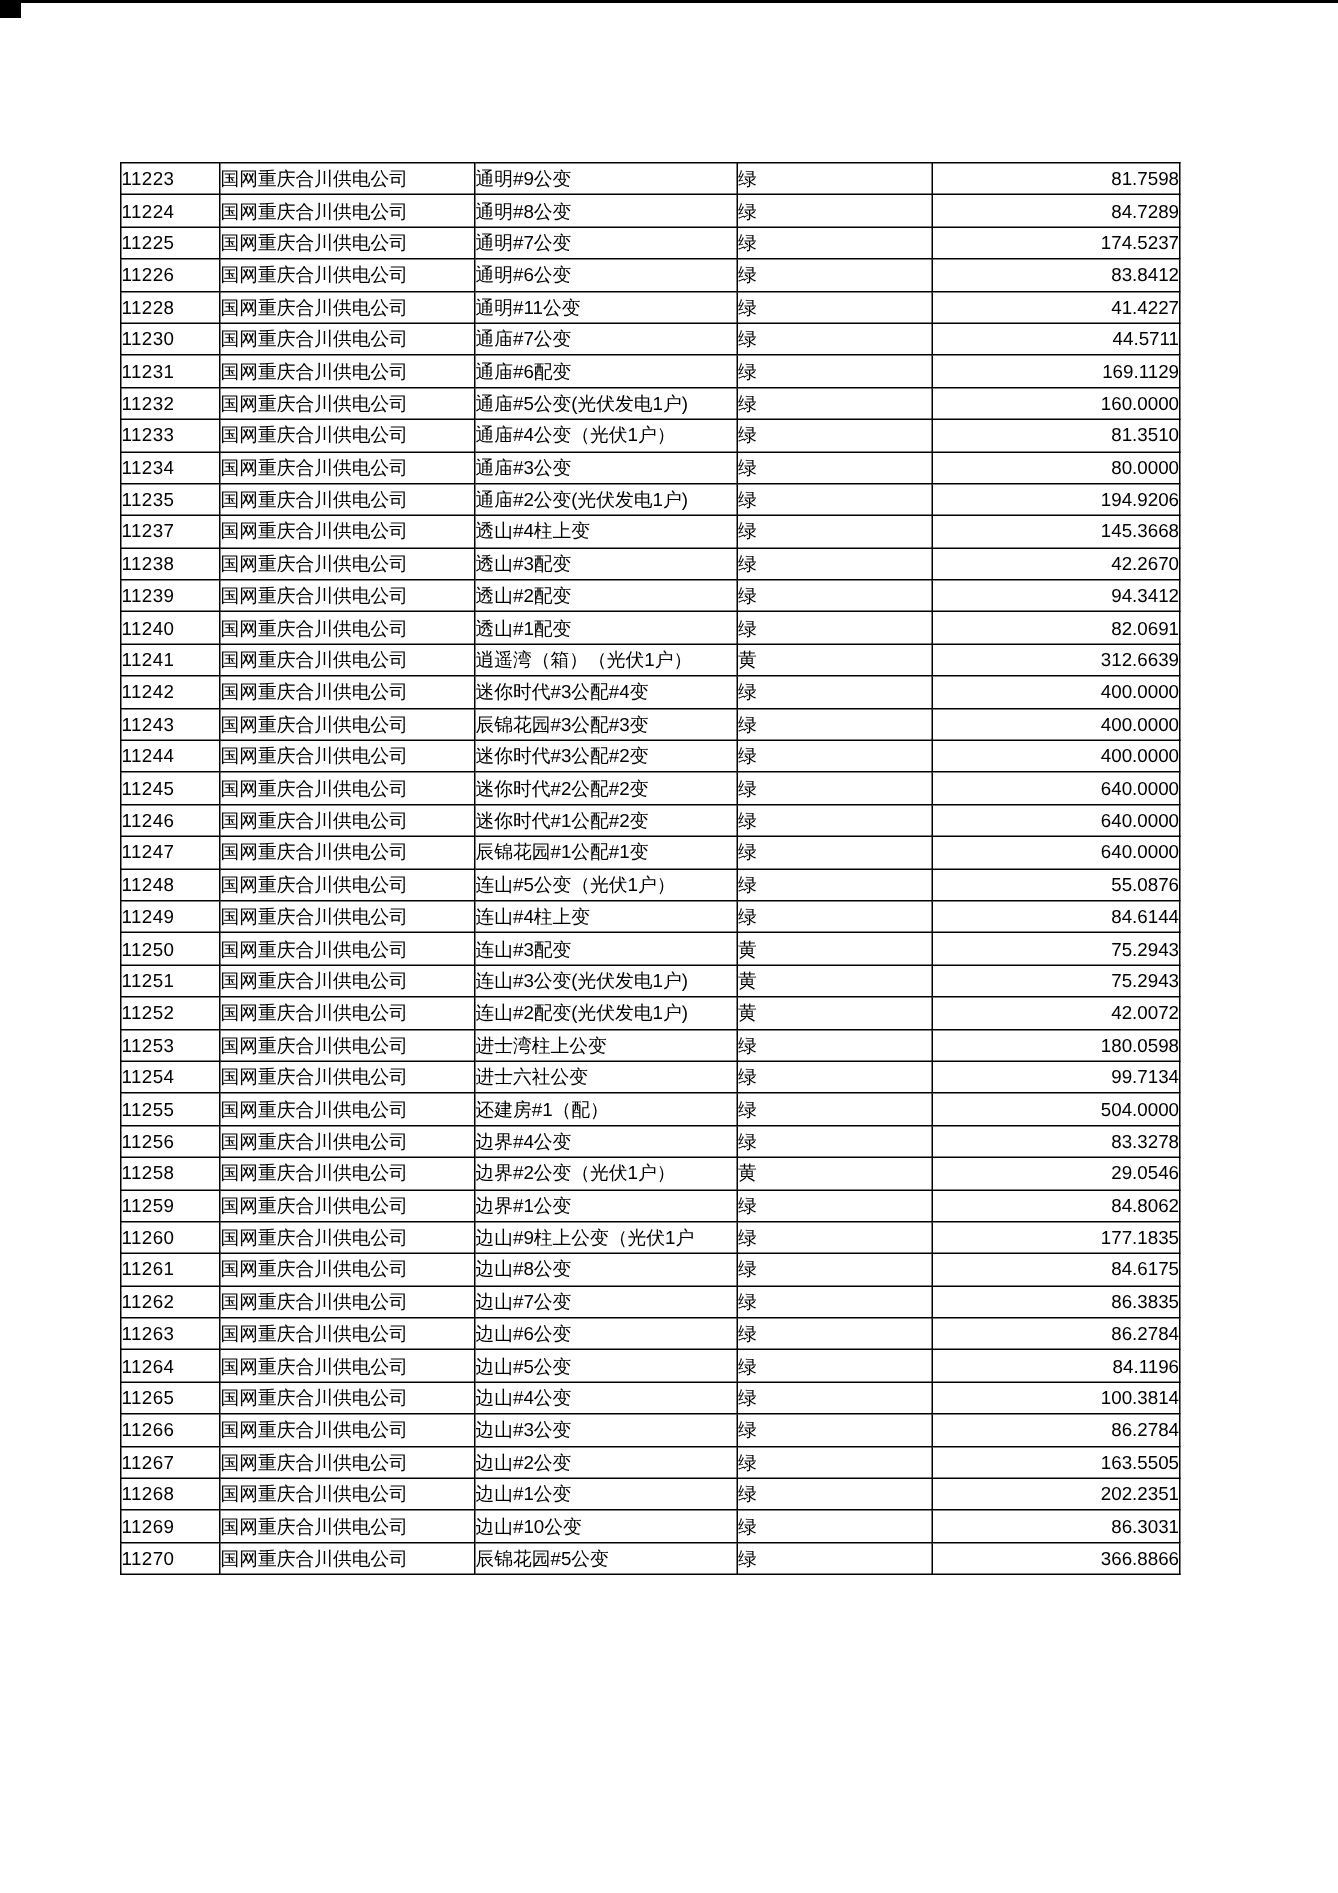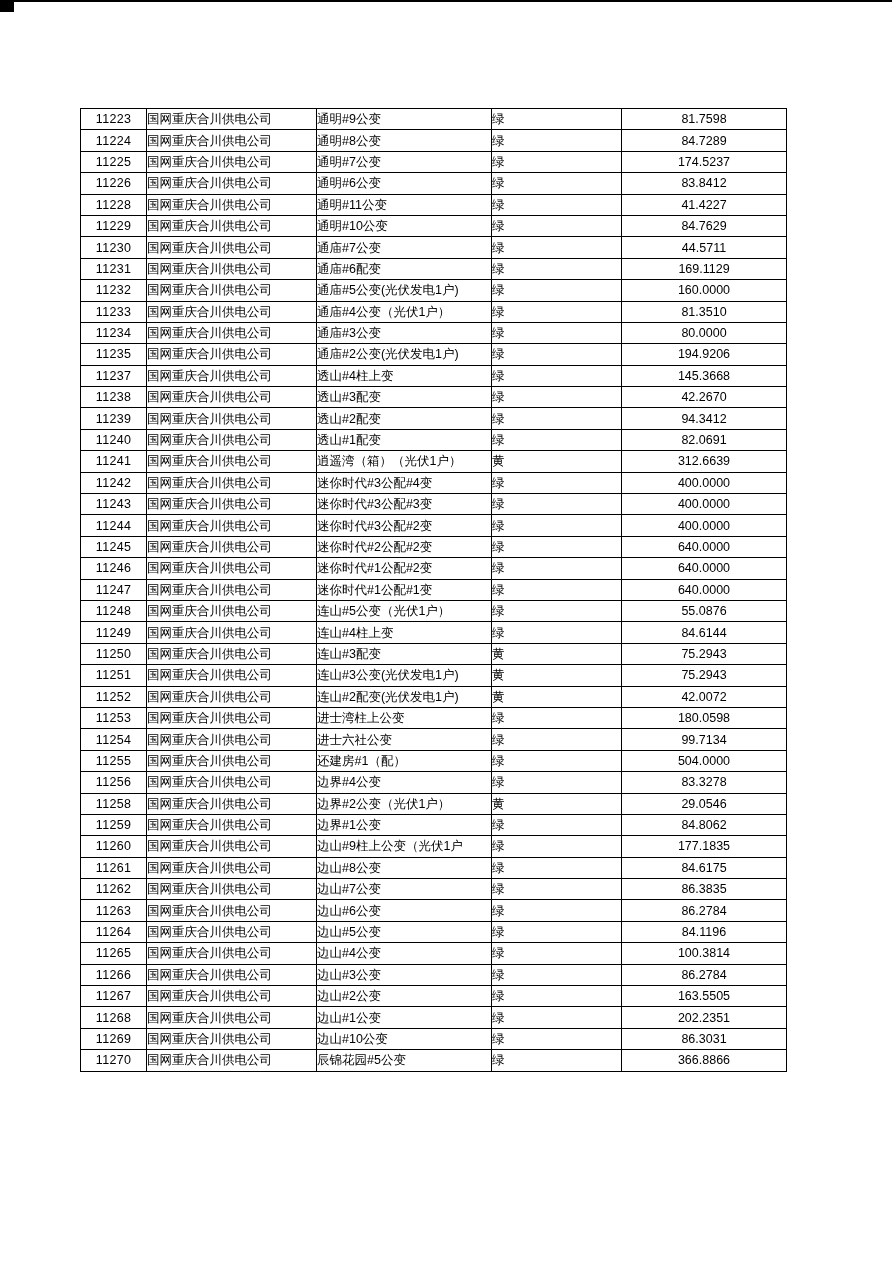--- a/index.html
+++ b/index.html
@@ -39,32 +39,31 @@
     border: 1px solid #000;
     height: 20.4px;
     line-height: 20px;
     padding: 0;
     font-size: 12.5px;
     white-space: nowrap;
     overflow: hidden;
     vertical-align: middle;
   }
   td.col-id {
-    text-align: center;
     font-size: 13px;
     letter-spacing: 0.3px;
   }
   td.col-company,
   td.col-name,
   td.col-status {
     text-align: left;
     padding-left: 4px;
   }
   td.col-value {
-    text-align: center;
+    text-align: right;
     padding-right: 52px;
     font-size: 13px;
   }
 </style>
 </head>
 <body>
 
 <div class="top-edge-line"></div>
 <div class="corner-mark"></div>
 
@@ -106,27 +105,20 @@
     <td class="col-value">83.8412</td>
   </tr>
       <tr>
     <td class="col-id">11228</td>
     <td class="col-company">国网重庆合川供电公司</td>
     <td class="col-name">通明#11公变</td>
     <td class="col-status">绿</td>
     <td class="col-value">41.4227</td>
   </tr>
       <tr>
-    <td class="col-id">11229</td>
-    <td class="col-company">国网重庆合川供电公司</td>
-    <td class="col-name">通明#10公变</td>
-    <td class="col-status">绿</td>
-    <td class="col-value">84.7629</td>
-  </tr>
-      <tr>
     <td class="col-id">11230</td>
     <td class="col-company">国网重庆合川供电公司</td>
     <td class="col-name">通庙#7公变</td>
     <td class="col-status">绿</td>
     <td class="col-value">44.5711</td>
   </tr>
       <tr>
     <td class="col-id">11231</td>
     <td class="col-company">国网重庆合川供电公司</td>
     <td class="col-name">通庙#6配变</td>
@@ -199,21 +191,21 @@
       <tr>
     <td class="col-id">11242</td>
     <td class="col-company">国网重庆合川供电公司</td>
     <td class="col-name">迷你时代#3公配#4变</td>
     <td class="col-status">绿</td>
     <td class="col-value">400.0000</td>
   </tr>
       <tr>
     <td class="col-id">11243</td>
     <td class="col-company">国网重庆合川供电公司</td>
-    <td class="col-name">迷你时代#3公配#3变</td>
+    <td class="col-name">辰锦花园#3公配#3变</td>
     <td class="col-status">绿</td>
     <td class="col-value">400.0000</td>
   </tr>
       <tr>
     <td class="col-id">11244</td>
     <td class="col-company">国网重庆合川供电公司</td>
     <td class="col-name">迷你时代#3公配#2变</td>
     <td class="col-status">绿</td>
     <td class="col-value">400.0000</td>
   </tr>
@@ -227,21 +219,21 @@
       <tr>
     <td class="col-id">11246</td>
     <td class="col-company">国网重庆合川供电公司</td>
     <td class="col-name">迷你时代#1公配#2变</td>
     <td class="col-status">绿</td>
     <td class="col-value">640.0000</td>
   </tr>
       <tr>
     <td class="col-id">11247</td>
     <td class="col-company">国网重庆合川供电公司</td>
-    <td class="col-name">迷你时代#1公配#1变</td>
+    <td class="col-name">辰锦花园#1公配#1变</td>
     <td class="col-status">绿</td>
     <td class="col-value">640.0000</td>
   </tr>
       <tr>
     <td class="col-id">11248</td>
     <td class="col-company">国网重庆合川供电公司</td>
     <td class="col-name">连山#5公变（光伏1户）</td>
     <td class="col-status">绿</td>
     <td class="col-value">55.0876</td>
   </tr>

